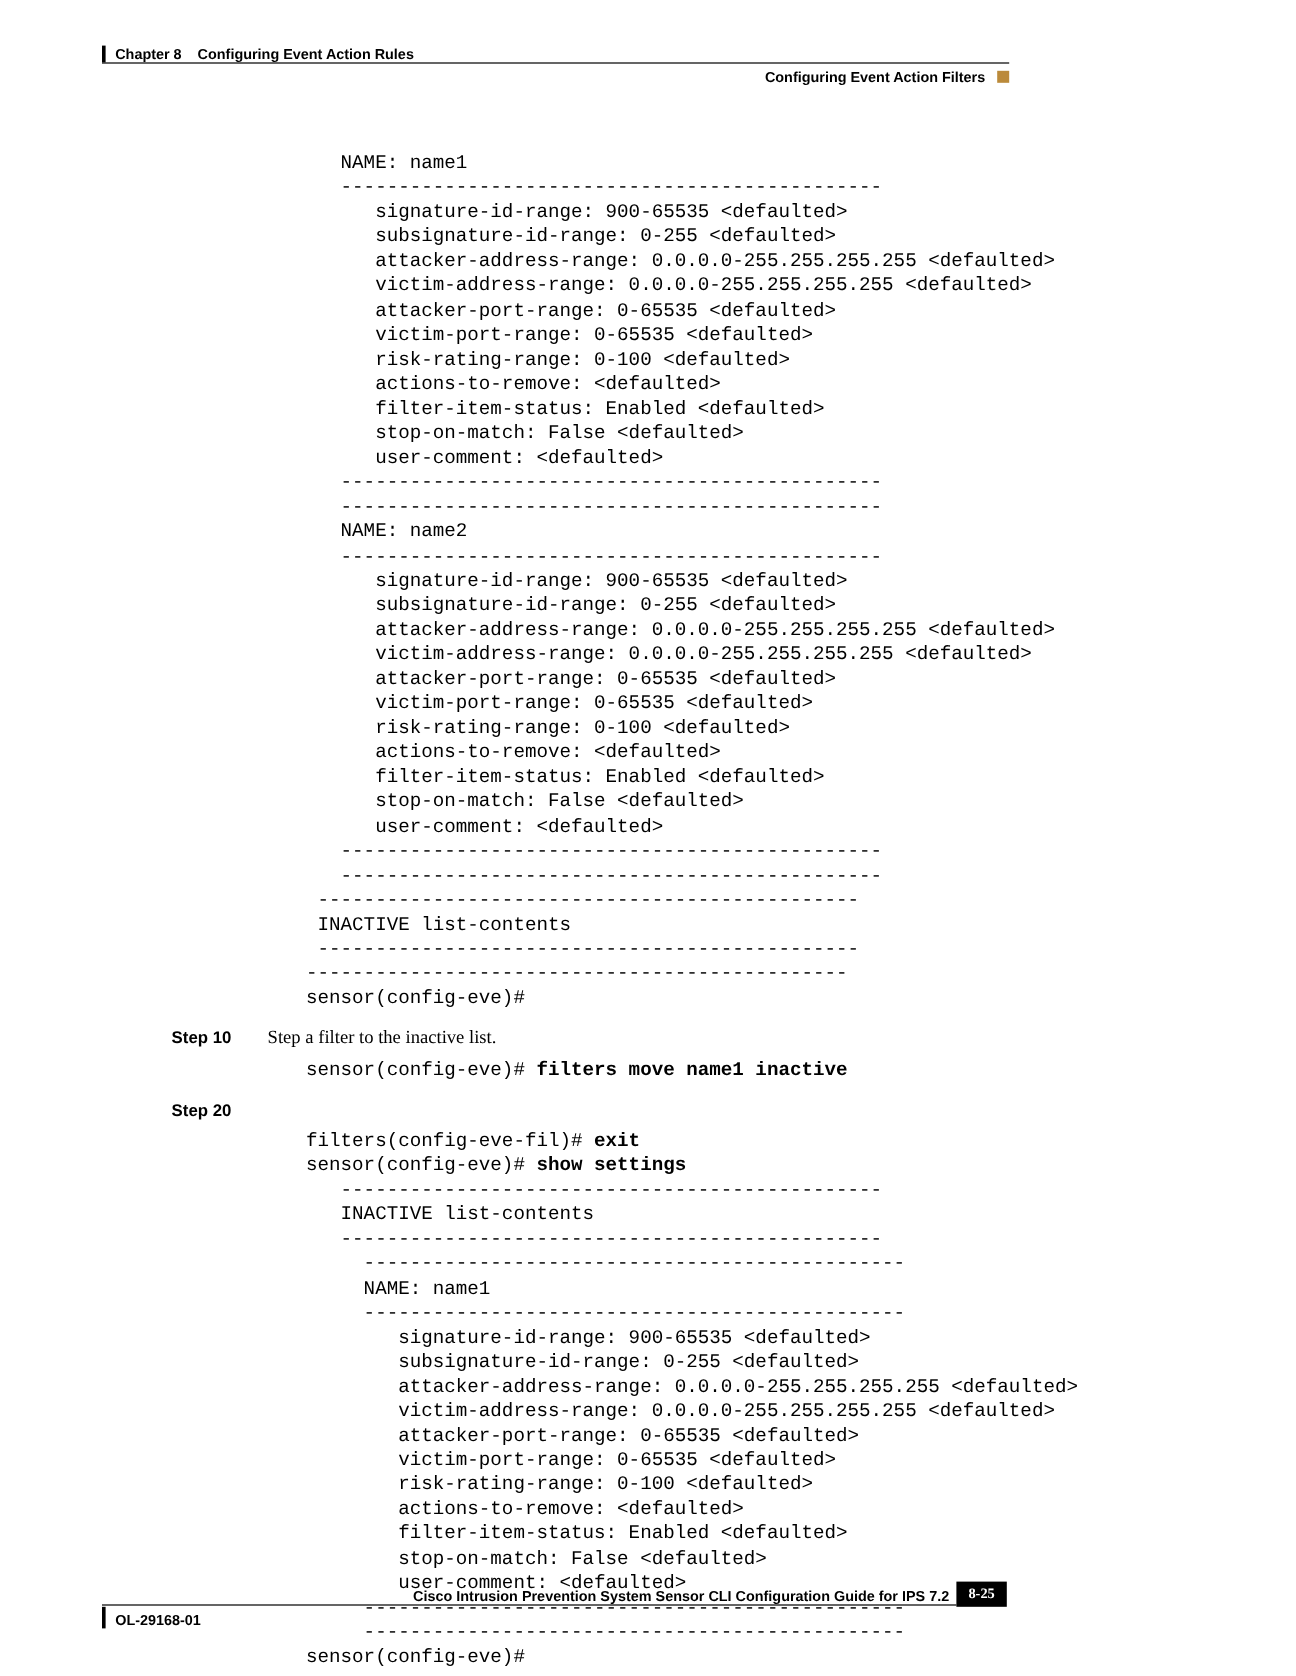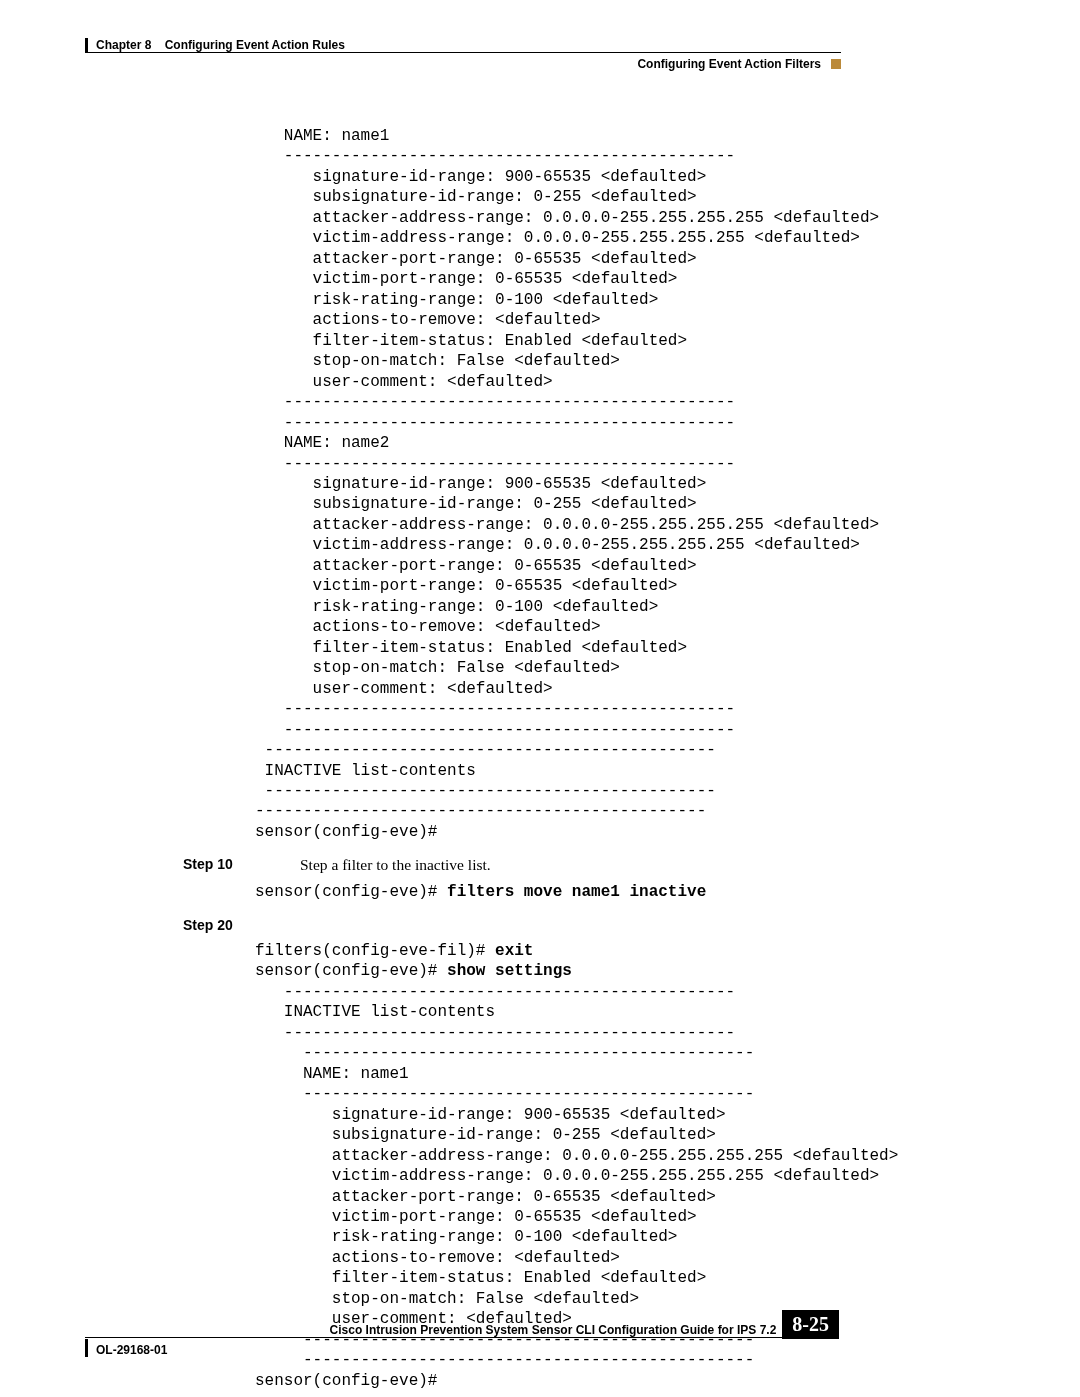--- a/index.html
+++ b/index.html
@@ -54,22 +54,21 @@
       font-size: 16px;
       line-height: 1.28;
       white-space: pre;
       margin-left: 170px;
       margin-bottom: 10px;
     }
     .step-row {
       display: flex;
       margin-top: 14px;
       margin-bottom: 8px;
-      margin-left: 98px;
-      gap: 37px;
+      margin-left: 58px;
     }
     .step-label {
       font-family: Arial, Helvetica, sans-serif;
       font-size: 14px;
       font-weight: bold;
       width: 80px;
       flex-shrink: 0;
     }
     .step-text {
       font-family: 'Times New Roman', Times, serif;
@@ -98,21 +97,21 @@
     }
     .footer-title {
       text-align: right;
       flex: 1;
       padding-right: 6px;
     }
     .page-num-box {
       background: #000;
       color: #fff;
       padding: 3px 10px;
-      font-size: 20px;
+      font-size: 12px;
       font-weight: bold;
       text-align: center;
     }
     .footer-ol {
       border-left: 3px solid #000;
       padding-left: 8px;
       padding-top: 4px;
     }
     .footer-second-row {
        display:flex;

